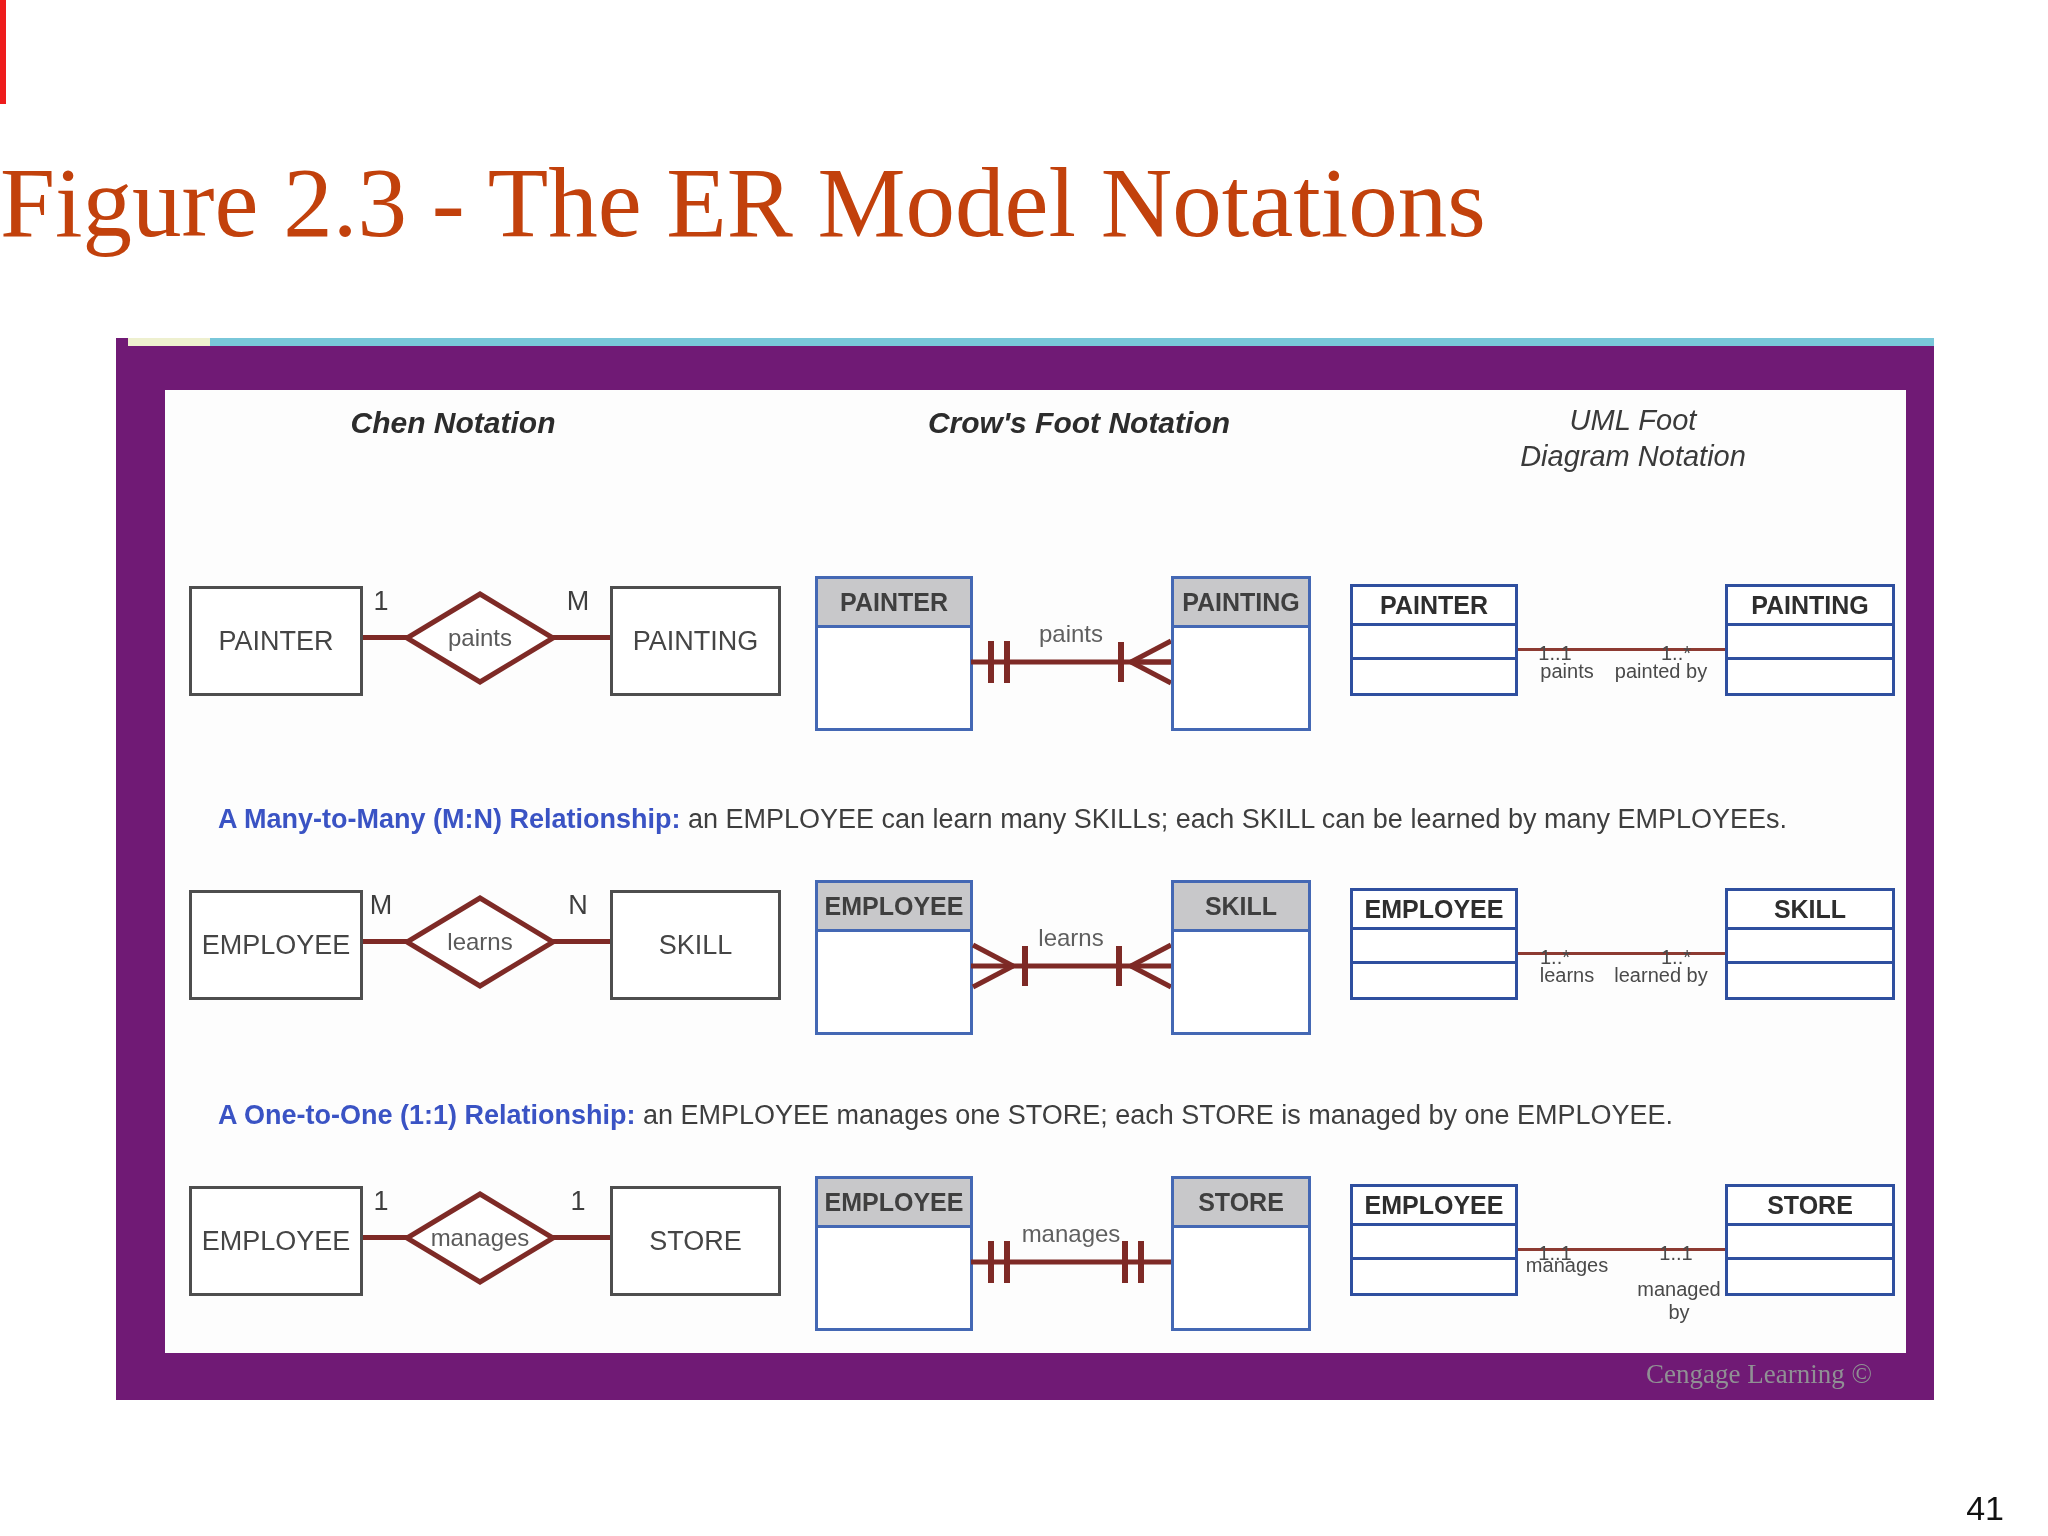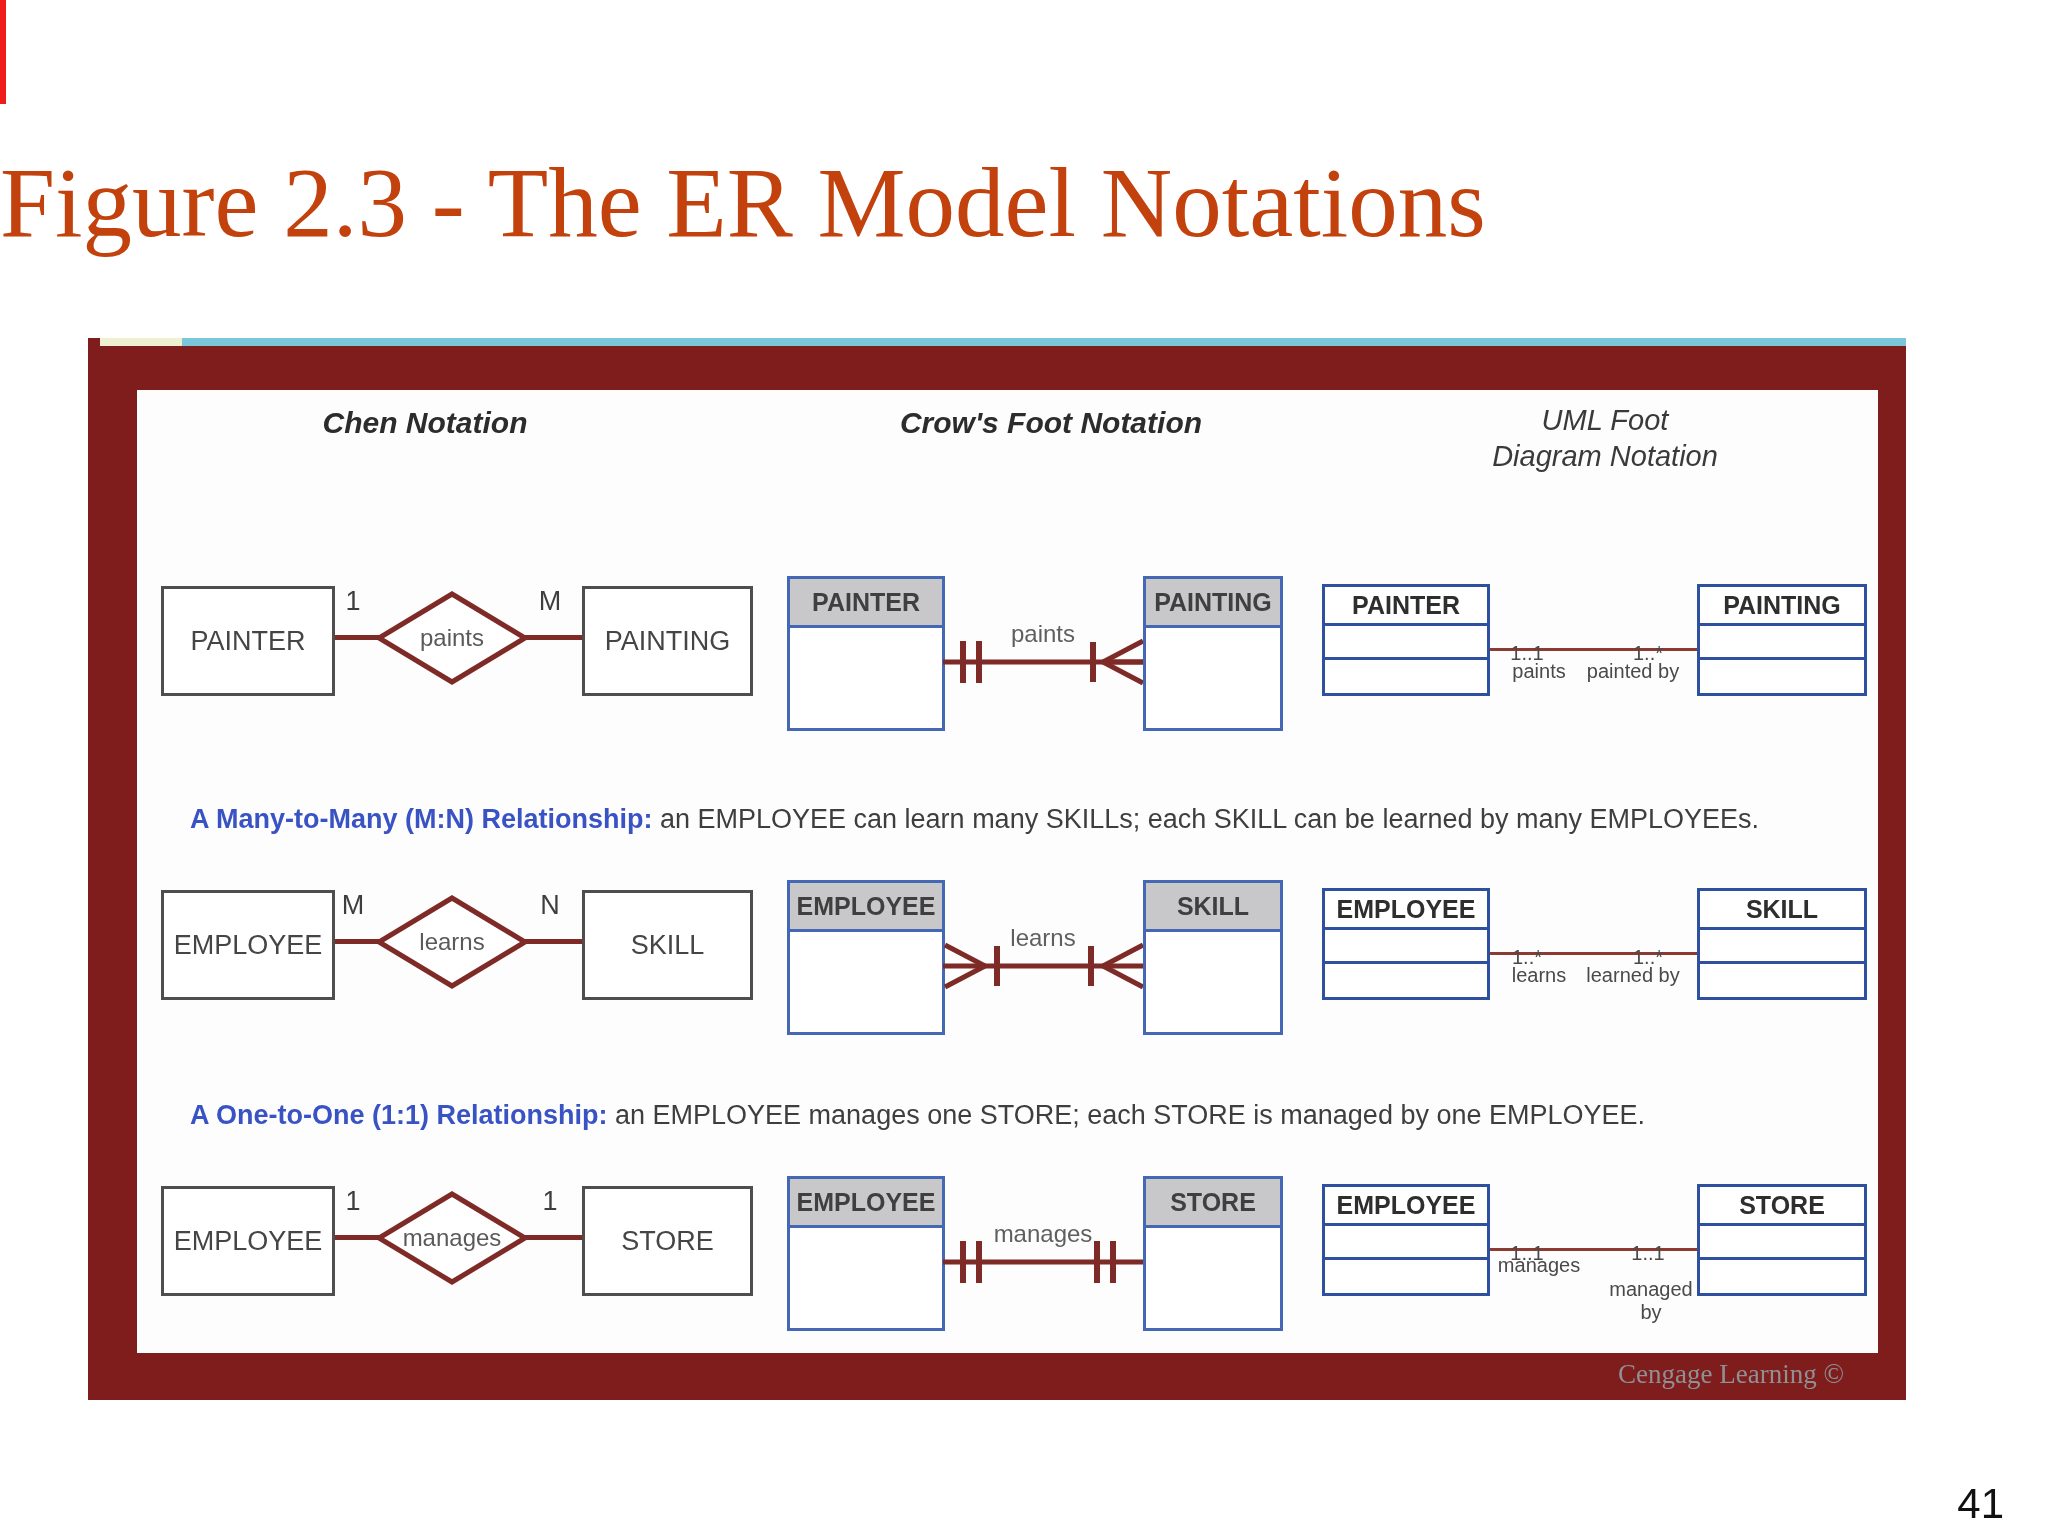--- a/index.html
+++ b/index.html
@@ -1,24 +1,24 @@
 <!DOCTYPE html>
 <html><head>
 <meta charset="utf-8">
 <style>
   html,body{margin:0;padding:0;background:#ffffff;}
   .slide{position:relative;width:2048px;height:1536px;background:#ffffff;overflow:hidden;
          font-family:"Liberation Sans",sans-serif;}
   .red-stripe{position:absolute;left:0;top:0;width:6px;height:104px;background:#ee1c1c;}
   .title{position:absolute;left:0;top:146px;width:2048px;margin:0;
          font-family:"Liberation Serif",serif;font-weight:400;font-size:99px;color:#c2410c;}
-  .page-number{position:absolute;right:44px;bottom:8px;font-size:42px;color:#111;text-align:center;}
-
-  
-  .figure{position:absolute;left:88px;top:338px;width:1818px;height:1062px;background:#7f1d1d;}
+  .page-number{position:absolute;right:44px;bottom:8px;font-size:34px;color:#111;text-align:center;}
+
+  
+  .figure{position:absolute;left:116px;top:338px;width:1818px;height:1062px;background:#701a75;}
   .accent-yellow{position:absolute;left:12px;top:0;width:82px;height:8px;background:#eef0cf;}
   .accent-teal{position:absolute;left:94px;top:0;right:0;height:8px;background:#79c7d9;}
   .credit{position:absolute;right:62px;bottom:10px;font-family:"Liberation Serif",serif;
           font-size:27px;color:#909094;text-align:center;}
   .inner{position:absolute;left:49px;top:52px;width:1741px;height:963px;background:#fdfdfd;}
 
   
   .col-head{position:absolute;top:16px;text-align:center;font-size:30px;font-style:italic;
             font-weight:700;color:#2c2c2c;}
   .col-head.chen{left:138px;width:300px;}

